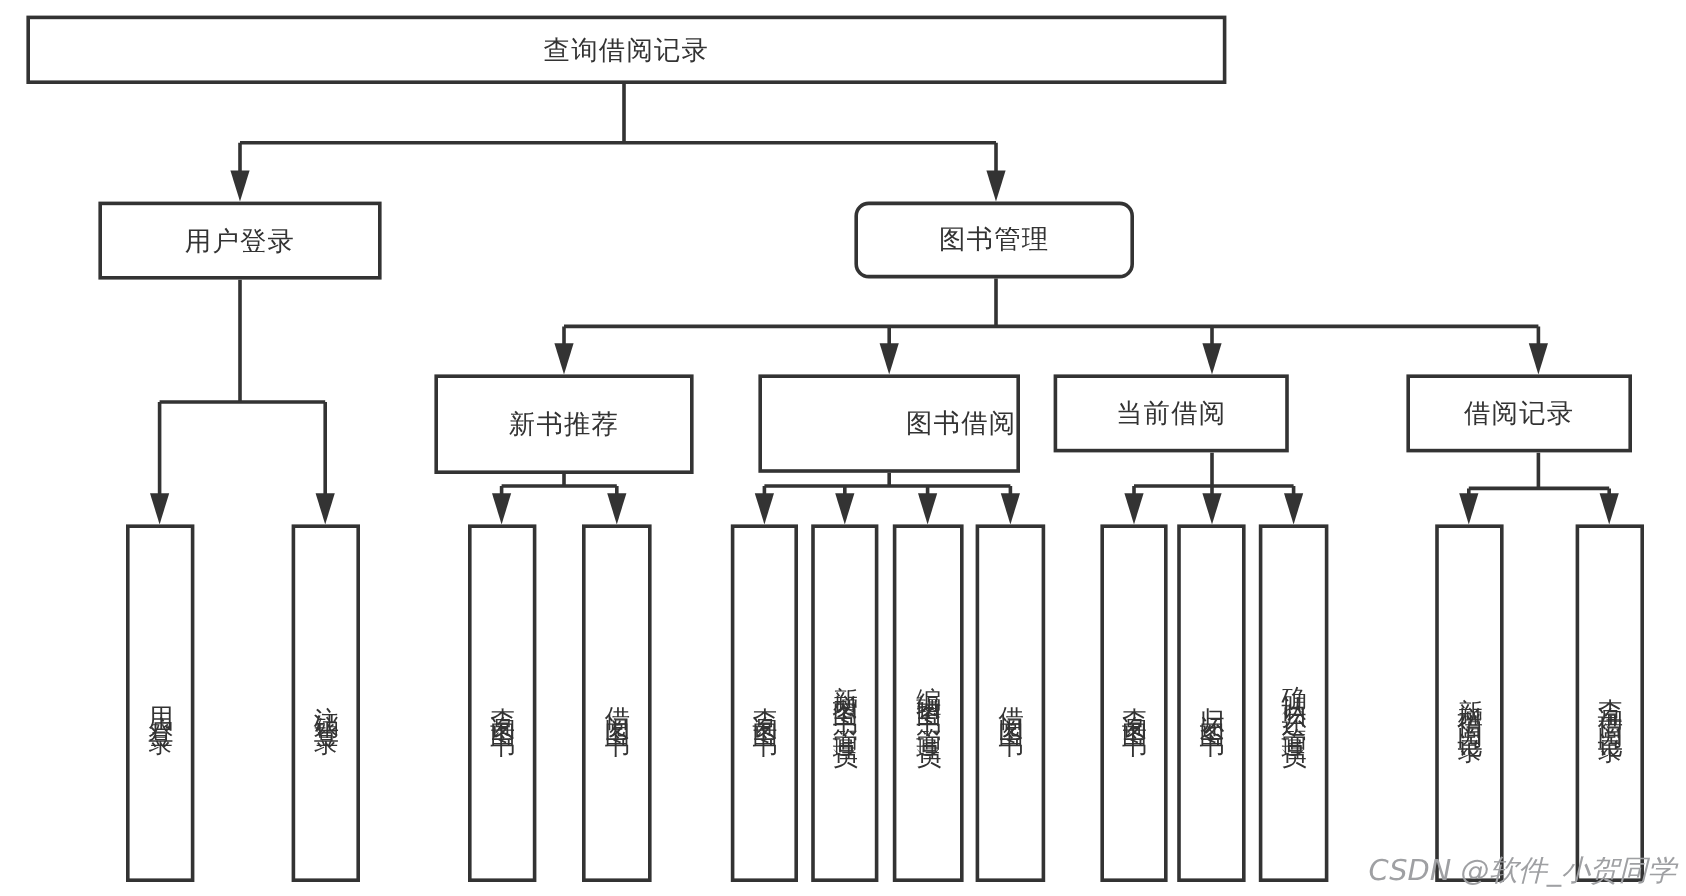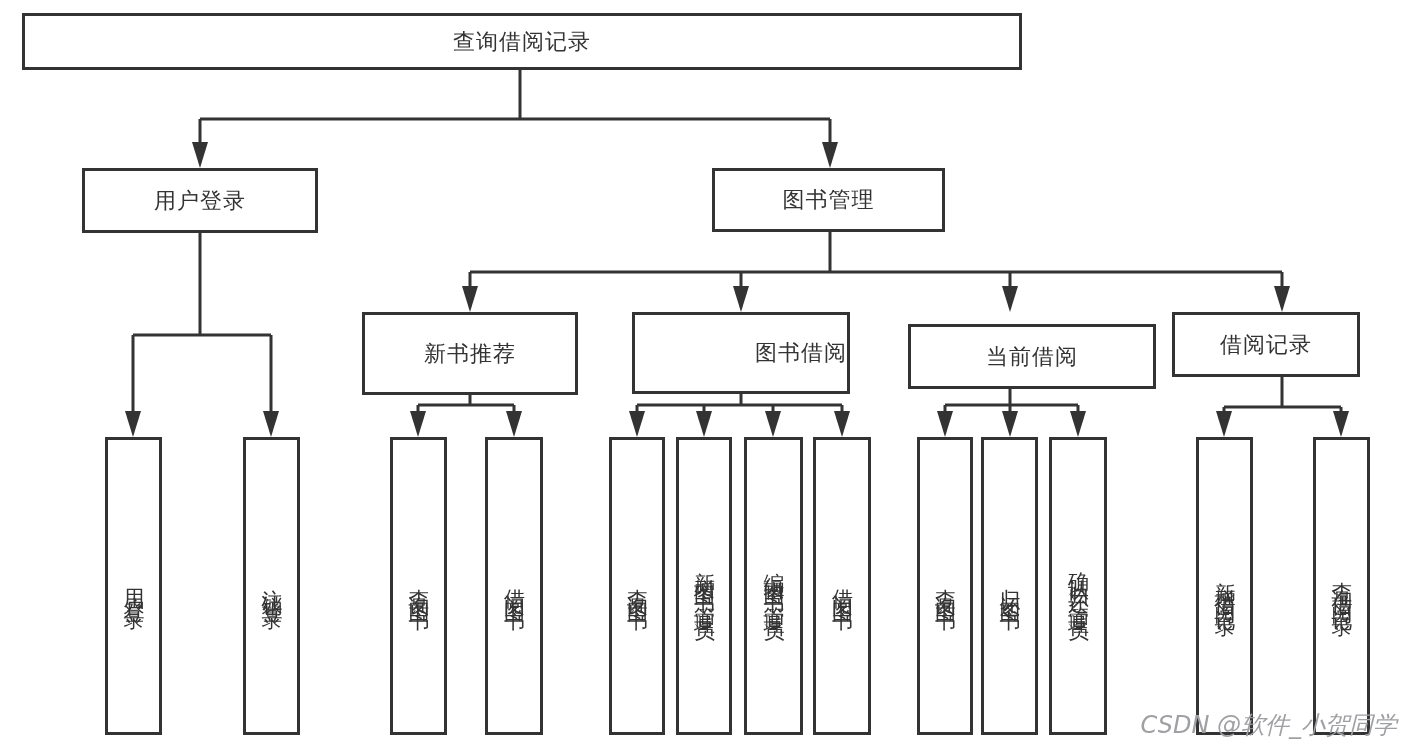--- a/index.html
+++ b/index.html
@@ -112,31 +112,31 @@
     </g>
   </svg>
 
   <div class="box h" style="left:22px; top:13px; width:1000px; height:57px;">
     <span>查询借阅记录</span>
   </div>
 
   <div class="box h" style="left:82px; top:168px; width:236px; height:65px;">
     <span>用户登录</span>
   </div>
-  <div class="box h" style="left:712px; top:168px; width:233px; height:64px;">
+  <div class="box h" style="left:712px; top:168px; width:233px; height:64px;border-radius:12px;">
     <span>图书管理</span>
   </div>
 
   <div class="box h" style="left:362px; top:312px; width:216px; height:83px;">
     <span>新书推荐</span>
   </div>
   <div class="box h" style="left:632px; top:312px; width:218px; height:82px;justify-content:flex-end;">
     <span>图书借阅</span>
   </div>
-  <div class="box h" style="left:908px; top:312px; width:248px; height:65px;margin-top:12px;">
+  <div class="box h" style="left:878px; top:312px; width:196px; height:65px;">
     <span>当前借阅</span>
   </div>
   <div class="box h" style="left:1172px; top:312px; width:188px; height:65px;">
     <span>借阅记录</span>
   </div>
 
   <div class="box v" style="left:105px; top:437px; width:57px; height:298px;">
     <span>用户登录</span>
   </div>
   <div class="box v" style="left:243px; top:437px; width:57px; height:298px;">

